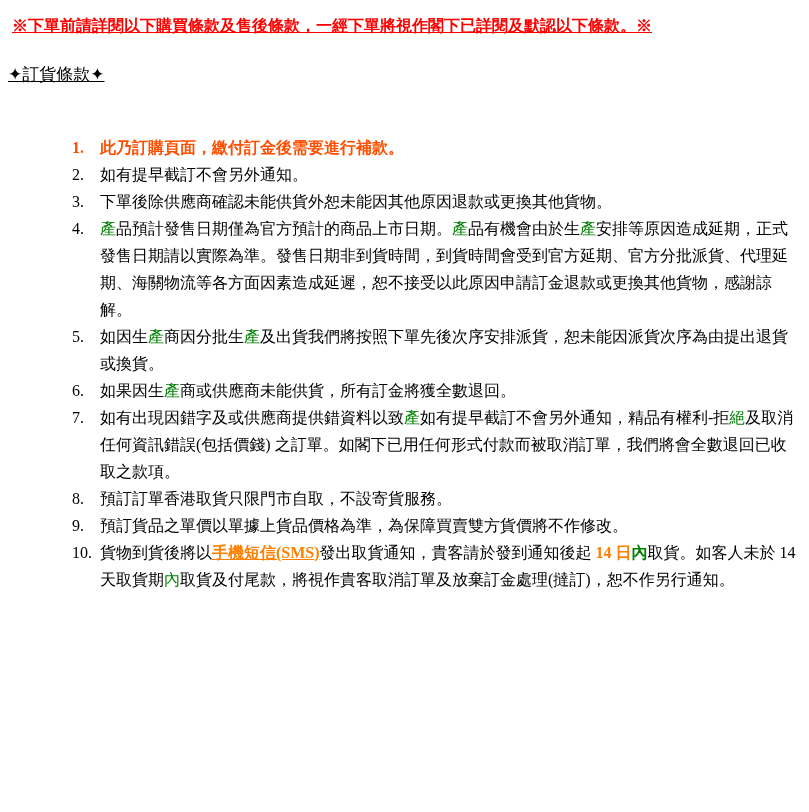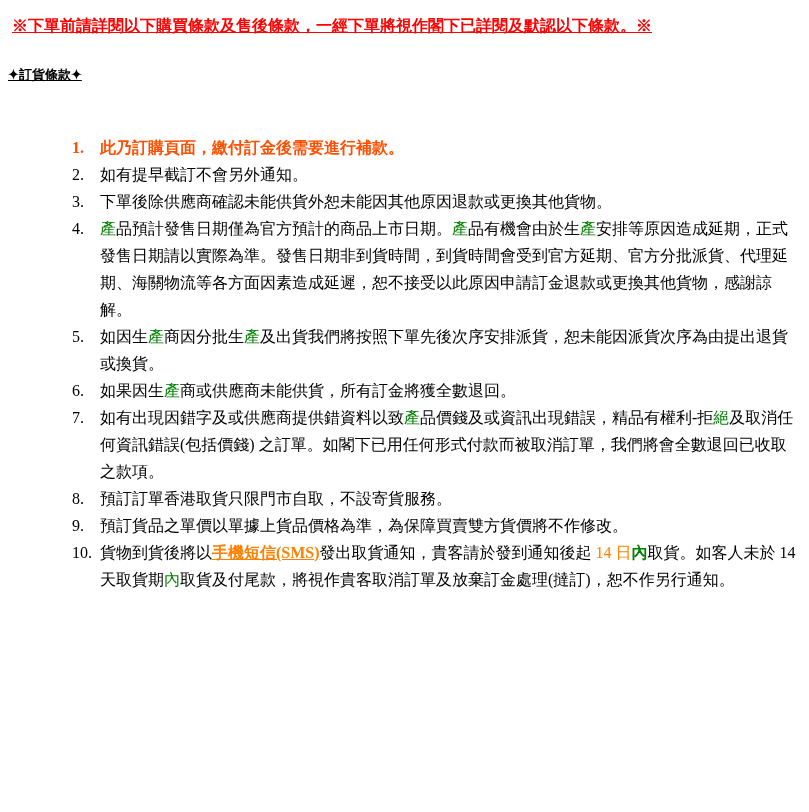--- a/index.html
+++ b/index.html
@@ -18,22 +18,22 @@
   }
   .notice {
     margin: 12px 10px 0 12px;
     color: #ff0000;
     font-weight: 700;
     text-decoration: underline;
   }
   .section-title {
     display: inline-block;
     margin: 22px 8px 0 8px;
-    font-size: 13px;
-    font-weight: 700;
+    font-size: 17px;
+    font-weight: 400;
     text-decoration: underline;
   }
   .terms {
     margin: 46px 12px 24px 72px;
   }
   .term-row {
     display: flex;
     align-items: flex-start;
   }
   .term-marker {
@@ -47,21 +47,21 @@
   .seg-deposit {
     color: #ff4f00;
     font-weight: 700;
   }
   .marker-deposit {
     color: #ff4f00;
     font-weight: 700;
   }
   .seg-orange {
     color: #ff8000;
-    font-weight: 400;
+    font-weight: 700;
   }
   .seg-orange-u {
     color: #ff8000;
     font-weight: 700;
     text-decoration: underline;
   }
   .seg-green {
     color: #008000;
   }
   .seg-green-b {
@@ -104,21 +104,21 @@
       <div class="term-row">
         <span class="term-marker">5.</span>
         <span class="term-content"><span>如因生</span><span class="seg-green">產</span><span>商因分批生</span><span class="seg-green">產</span><span>及出貨我們將按照下單先後次序安排派貨，恕未能因派貨次序為由提出退貨或換貨。</span></span>
       </div>
       <div class="term-row">
         <span class="term-marker">6.</span>
         <span class="term-content"><span>如果因生</span><span class="seg-green">產</span><span>商或供應商未能供貨，所有訂金將獲全數退回。</span></span>
       </div>
       <div class="term-row">
         <span class="term-marker">7.</span>
-        <span class="term-content"><span>如有出現因錯字及或供應商提供錯資料以致</span><span class="seg-green">產</span><span>品價錢及或資訊出現錯誤，精品有權利-拒</span><span class="seg-green">絕</span><span>及取消任何資訊錯誤(包括價錢) 之訂單。如閣下已用任何形式付款而被取消訂單，我們將會全數退回已收取之款項。</span></span>
+        <span class="term-content"><span>如有出現因錯字及或供應商提供錯資料以致</span><span class="seg-green">產</span><span>如有提早截訂不會另外通知，精品有權利-拒</span><span class="seg-green">絕</span><span>及取消任何資訊錯誤(包括價錢) 之訂單。如閣下已用任何形式付款而被取消訂單，我們將會全數退回已收取之款項。</span></span>
       </div>
       <div class="term-row">
         <span class="term-marker">8.</span>
         <span class="term-content"><span>預訂訂單香港取貨只限門市自取，不設寄貨服務。</span></span>
       </div>
       <div class="term-row">
         <span class="term-marker">9.</span>
         <span class="term-content"><span>預訂貨品之單價以單據上貨品價格為準，為保障買賣雙方貨價將不作修改。</span></span>
       </div>
       <div class="term-row">

